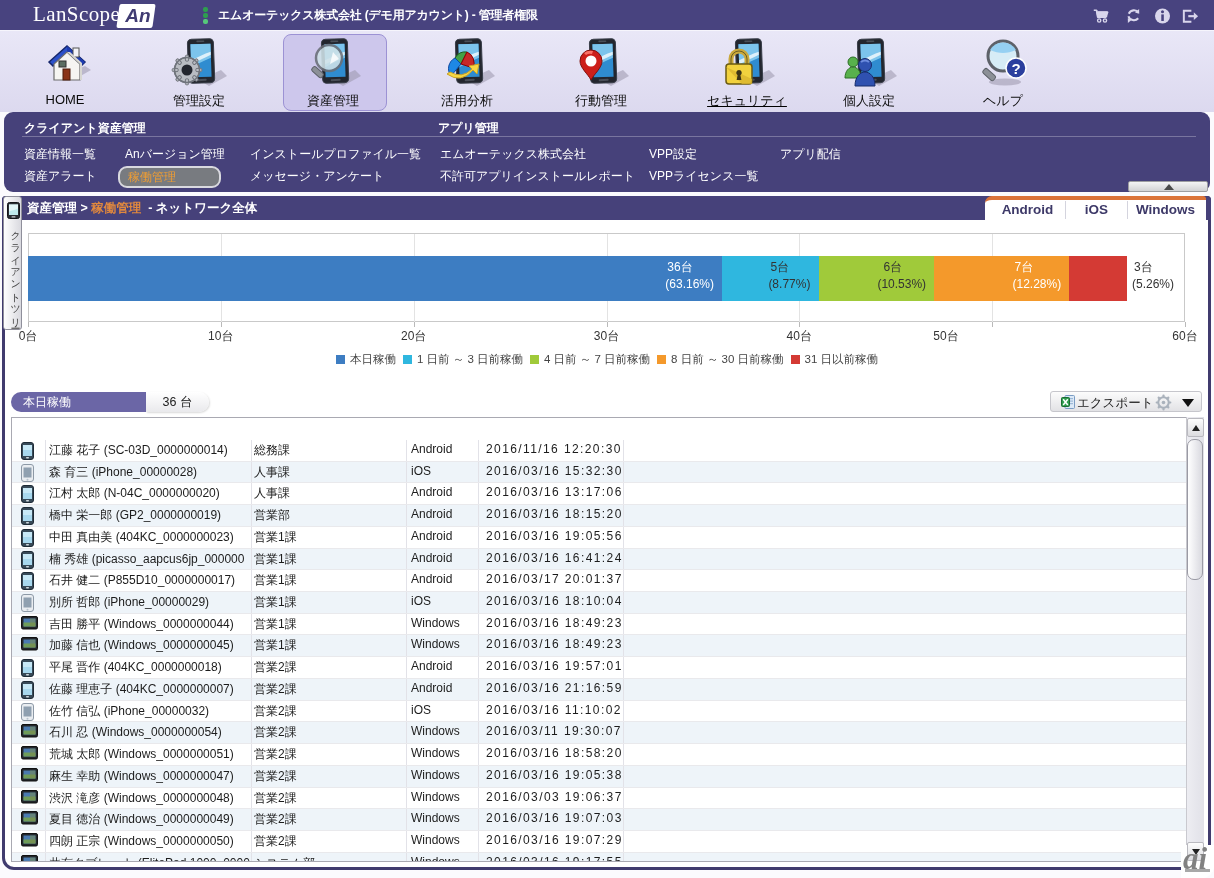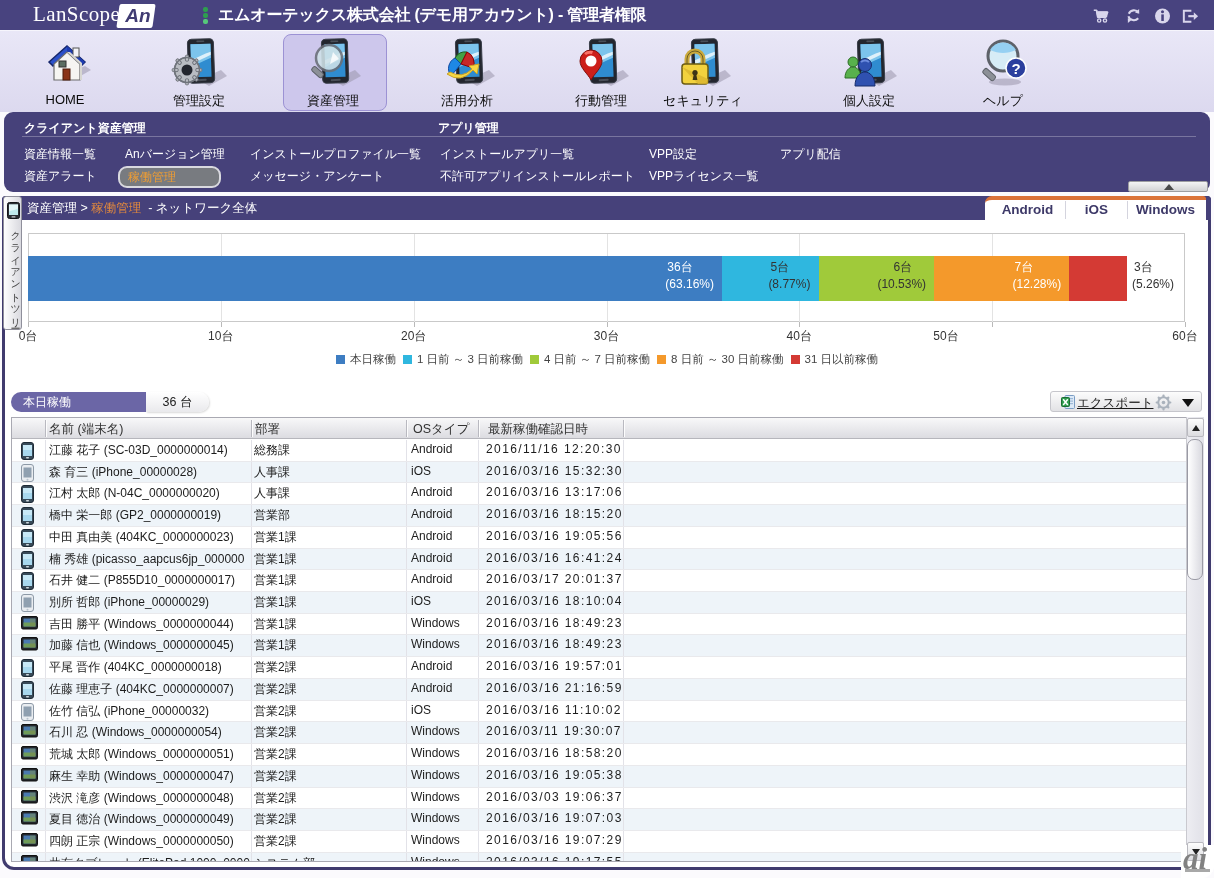--- a/index.html
+++ b/index.html
@@ -7,21 +7,21 @@
   body { font-family:"Liberation Sans", sans-serif; background:#fbfafd; position:relative; }
   .abs { position:absolute; }
 
   
   .topbar { left:0; top:0; width:1214px; height:30px; background:#48437f; }
   .logo { left:33px; top:2px; font-family:"Liberation Serif", serif; font-size:21px; color:#fff; letter-spacing:0.4px; }
   .anbox { left:118px; top:4px; width:36px; height:24px; background:#fff; transform:skewX(-8deg); border-radius:2px; }
   .antxt { left:121px; top:4px; width:34px; height:24px; color:#403b72; font-size:19px; font-weight:bold; font-style:italic; text-align:center; line-height:24px; }
   .leds { left:203px; top:7px; width:7px; height:17px; }
   .leds div { width:5px; height:5px; border-radius:2px; background:#2e9e4f; margin:0 0 1px 0; }
-  .company { left:218px; top:0; height:20px; line-height:30px; color:#fff; font-size:16px; font-weight:bold; letter-spacing:-0.2px; }
+  .company { left:218px; top:0; height:20px; line-height:30px; color:#fff; font-size:12px; font-weight:bold; letter-spacing:-0.2px; }
   .tbicon { top:8px; width:17px; height:16px; }
 
   
   .navrow { left:0; top:30px; width:1214px; height:82px; background:linear-gradient(#e9e7f7,#dcd9ef); border-top:1px solid #f6f5fc; }
   .navsel { left:283px; top:34px; width:104px; height:77px; background:#cdc7ec; border:1px solid #9c92d4; border-radius:8px; }
   .navitem { top:36px; width:110px; text-align:center; }
   .navitem svg { display:block; margin:0 auto; }
   .navlbl { font-size:13px; color:#0c0c0c; margin-top:2px; }
 
   
@@ -32,21 +32,21 @@
   .mrow1 { top:146px; }
   .mrow2 { top:168px; }
   .activebox { left:118px; top:166px; width:103px; height:22px; background:#787b80; border:2px solid #d9d9df; border-radius:9px; }
   .activetxt { left:128px; top:169px; color:#ef9d33; font-size:12px; }
   .collapsebtn { left:1128px; top:181px; width:80px; height:11px; background:linear-gradient(#f4f4f4,#d2d2d4); border:1px solid #9d9da1; border-radius:2px; }
   .collapsebtn:after { content:""; position:absolute; left:35px; top:2px; width:0; height:0; border-left:5px solid transparent; border-right:5px solid transparent; border-bottom:6px solid #4a4a4a; }
 
   
   .mainframe { left:2px; top:196px; width:1209px; height:674px; background:#fff; border:3px solid #403b6e; border-radius:4px 4px 12px 12px; }
   .crumb { left:2px; top:196px; width:1209px; height:24px; background:#46417a; border-radius:4px 4px 0 0; }
-  .crumbtxt { left:27px; top:196px; height:24px; line-height:24px; color:#fff; font-size:12.5px; font-weight:normal; }
+  .crumbtxt { left:27px; top:196px; height:24px; line-height:24px; color:#fff; font-size:12.5px; font-weight:bold; }
   .crumbtxt .org { color:#e0883e; }
 
   
   .ostabs { left:985px; top:196px; width:221px; height:30px; background:#fff; border-top:4px solid #db7339; border-radius:7px 3px 0 0; }
   .ostab { top:199px; height:24px; line-height:22px; font-size:13.5px; font-weight:bold; color:#3d3968; text-align:center; }
   .ostabsep { top:201px; width:1px; height:18px; background:#d4d4de; }
 
   
   .chartpanel { left:28px; top:233px; width:1157px; height:89px; background:#fff; border:1px solid #c9c9c9; }
   .gline { top:234px; width:1px; height:88px; background:#e3e3e3; }
@@ -229,21 +229,21 @@
         <rect x="25" y="43" width="10" height="2" rx="1" fill="#4a4f58"></rect>
       </g>
       <g>
         <path d="M18 14 a11 11 0 0 1 11 11 c0 7 -8 13 -11 19 c-3 -6 -11 -12 -11 -19 a11 11 0 0 1 11 -11 Z" fill="#cc1f1a" stroke="#7f100d" stroke-width="1"></path>
         <circle cx="18" cy="25" r="5.5" fill="#fff"></circle>
         <path d="M11 17 a10 9 0 0 1 9 -2 l-1 3 a7 7 0 0 0 -6 1 Z" fill="#ff7a70" opacity="0.9"></path>
       </g>
     </svg>
     <div class="navlbl">行動管理</div>
   </div>
-<div class="abs navitem" style="left:648px;">
+<div class="abs navitem" style="left:692px;text-decoration:underline;">
     <svg width="56" height="54" viewBox="0 0 56 54">
       <path d="M28 44 L50 34 L56 40 L38 50 Z" fill="#9a96ab" opacity="0.55"></path>
       <g transform="rotate(-2 30 24)">
         <rect x="17" y="3" width="26" height="44" rx="4" fill="#23262e"></rect>
         <rect x="17" y="3" width="26" height="44" rx="4" fill="none" stroke="#3a3f4a" stroke-width="1"></rect>
         <rect x="20" y="8" width="20" height="33" fill="#2f8cd0"></rect>
         <path d="M20 8 h20 v14 c-7 3 -13 5 -20 9 Z" fill="#7cc4ec"></path>
         <path d="M20 24 c7 -3 13 -6 20 -8 v3 c-7 3 -13 6 -20 9 Z" fill="#ffffff" opacity="0.75"></path>
         <rect x="26" y="4.5" width="8" height="1.6" rx="0.8" fill="#4a4f58"></rect>
         <rect x="25" y="43" width="10" height="2" rx="1" fill="#4a4f58"></rect>
@@ -292,21 +292,21 @@
     <div class="navlbl">ヘルプ</div>
   </div>
 
   <div class="abs menupanel"></div>
   <div class="abs mhdr" style="left:24px;">クライアント資産管理</div>
   <div class="abs mhdr" style="left:438px;">アプリ管理</div>
   <div class="abs msep"></div>
   <div class="abs mlink mrow1" style="left:24px;">資産情報一覧</div>
   <div class="abs mlink mrow1" style="left:125px;">Anバージョン管理</div>
   <div class="abs mlink mrow1" style="left:250px;">インストールプロファイル一覧</div>
-  <div class="abs mlink mrow1" style="left:440px;">インストールアプリ一覧</div>
+  <div class="abs mlink mrow1" style="left:440px;">エムオーテックス株式会社</div>
   <div class="abs mlink mrow1" style="left:649px;">VPP設定</div>
   <div class="abs mlink mrow1" style="left:780px;">アプリ配信</div>
   <div class="abs mlink mrow2" style="left:24px;">資産アラート</div>
   <div class="abs activebox"></div>
   <div class="abs activetxt">稼働管理</div>
   <div class="abs mlink mrow2" style="left:250px;">メッセージ・アンケート</div>
   <div class="abs mlink mrow2" style="left:440px;">不許可アプリインストールレポート</div>
   <div class="abs mlink mrow2" style="left:649px;">VPPライセンス一覧</div>
   <div class="abs collapsebtn"></div>
 
@@ -337,21 +337,21 @@
 <div class="abs seg" style="left:1069.3px;width:57.9px;background:#d43a34;"></div>
 <div class="abs seglbl" style="right:500.0px;color:#fff;">
     <div style="margin-left:2px;">36台</div>
     <div>(63.16%)</div>
   </div>
 <div class="abs seglbl" style="right:403.6px;color:#333;">
     <div style="margin-left:2px;">5台</div>
     <div>(8.77%)</div>
   </div>
 <div class="abs seglbl" style="right:287.9px;color:#333;">
-    <div style="margin-left:16px;">6台</div>
+    <div style="margin-left:6px;">6台</div>
     <div>(10.53%)</div>
   </div>
 <div class="abs seglbl" style="right:152.8px;color:#fff;">
     <div style="margin-left:2px;">7台</div>
     <div>(12.28%)</div>
   </div>
 <div class="abs seglbl" style="left:1132px;width:70px;color:#333;">
     <div style="margin-left:2px;">3台</div>
     <div>(5.26%)</div>
   </div>
@@ -381,48 +381,37 @@
   <div class="abs pill-r">36 台</div>
   <div class="abs exportbar">
     <svg width="14" height="14" viewBox="0 0 14 14" style="position:absolute;left:10px;top:3px;">
       <rect x="4" y="0.5" width="9.5" height="13" rx="1" fill="#dce9f7" stroke="#7a9cc4"></rect>
       <rect x="5.5" y="3" width="6.5" height="1.2" fill="#9db9d8"></rect>
       <rect x="5.5" y="5.5" width="6.5" height="1.2" fill="#9db9d8"></rect>
       <rect x="5.5" y="8" width="6.5" height="1.2" fill="#9db9d8"></rect>
       <rect x="0.5" y="2.5" width="8" height="9" rx="1" fill="#2e9e4f" stroke="#1c6b33"></rect>
       <path d="M2.2 4.2 L6.8 10 M6.8 4.2 L2.2 10" stroke="#fff" stroke-width="1.5"></path>
     </svg>
-    <span style="position:absolute;left:26px;top:3px;font-size:12.5px;color:#1a1a1a;text-decoration:underline;">エクスポート</span>
+    <span style="position:absolute;left:26px;top:3px;font-size:12.5px;color:#1a1a1a;">エクスポート</span>
     <svg width="17" height="17" viewBox="0 0 17 17" style="position:absolute;left:104px;top:2px;">
       <circle cx="8.5" cy="8.5" r="5.2" fill="none" stroke="#aab2bc" stroke-width="2"></circle>
       <rect x="7.4" y="0.6" width="2.2" height="3.4" rx="1" fill="#aab2bc" transform="rotate(0 8.5 8.5)"></rect>
       <rect x="7.4" y="0.6" width="2.2" height="3.4" rx="1" fill="#aab2bc" transform="rotate(45 8.5 8.5)"></rect>
       <rect x="7.4" y="0.6" width="2.2" height="3.4" rx="1" fill="#aab2bc" transform="rotate(90 8.5 8.5)"></rect>
       <rect x="7.4" y="0.6" width="2.2" height="3.4" rx="1" fill="#aab2bc" transform="rotate(135 8.5 8.5)"></rect>
       <rect x="7.4" y="0.6" width="2.2" height="3.4" rx="1" fill="#aab2bc" transform="rotate(180 8.5 8.5)"></rect>
       <rect x="7.4" y="0.6" width="2.2" height="3.4" rx="1" fill="#aab2bc" transform="rotate(225 8.5 8.5)"></rect>
       <rect x="7.4" y="0.6" width="2.2" height="3.4" rx="1" fill="#aab2bc" transform="rotate(270 8.5 8.5)"></rect>
       <rect x="7.4" y="0.6" width="2.2" height="3.4" rx="1" fill="#aab2bc" transform="rotate(315 8.5 8.5)"></rect>
       <circle cx="8.5" cy="8.5" r="1.8" fill="#aab2bc"></circle>
     </svg>
     <span style="position:absolute;left:131px;top:7px;width:0;height:0;border-left:6px solid transparent;border-right:6px solid transparent;border-top:8px solid #111;"></span>
   </div>
 
   <div class="abs tablewrap">
-    <div class="abs thead">
-      <span class="abs th" style="left:37px;">名前 (端末名)</span>
-      <span class="abs th" style="left:243px;">部署</span>
-      <span class="abs th" style="left:401px;">OSタイプ</span>
-      <span class="abs th" style="left:476px;">最新稼働確認日時</span>
-      <span class="abs colsep" style="left:33px;"></span>
-      <span class="abs colsep" style="left:239px;"></span>
-      <span class="abs colsep" style="left:394px;"></span>
-      <span class="abs colsep" style="left:466px;"></span>
-      <span class="abs colsep" style="left:611px;"></span>
-    </div>
     <div class="abs rows">
       <div class="trow">
         <span class="ric"><svg width="13" height="18" viewBox="0 0 13 18">
             <rect x="0.5" y="0.5" width="12" height="17" rx="2.5" fill="#384a58" stroke="#1e2b36"></rect>
             <rect x="2" y="3" width="9" height="11" fill="#a8d8ee"></rect>
             <rect x="2" y="3" width="9" height="5" fill="#c7e8f6"></rect>
             <rect x="5" y="15" width="3" height="1.4" rx="0.7" fill="#cfd8de"></rect>
           </svg></span>
         <span class="c1">江藤 花子 (SC-03D_0000000014)</span>
         <span class="c2">総務課</span>

